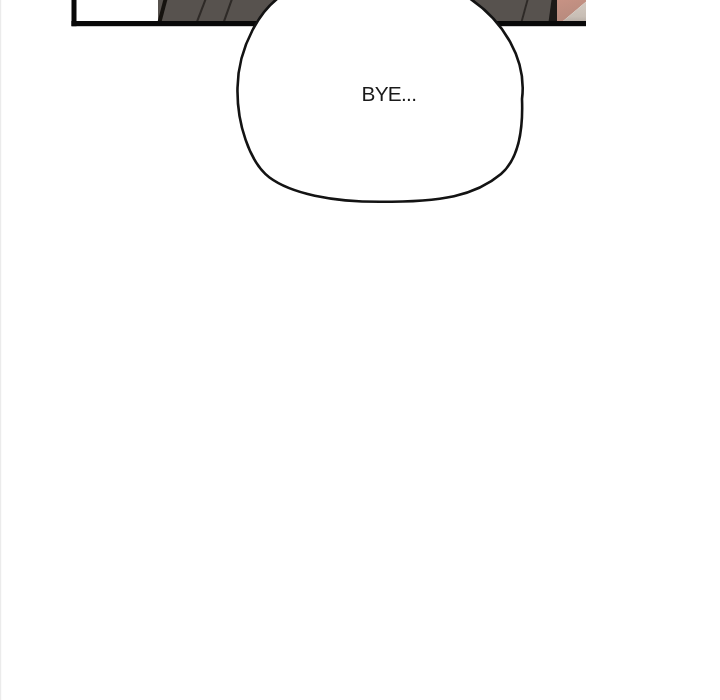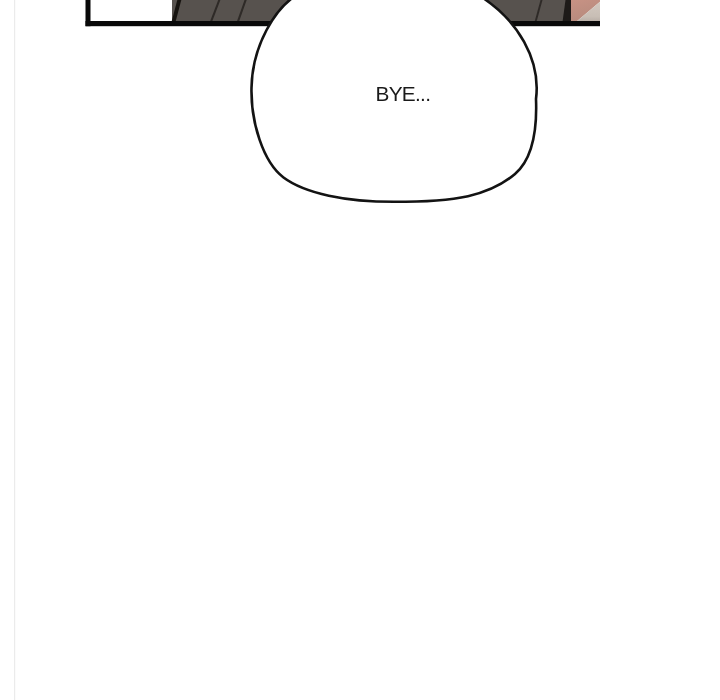--- a/index.html
+++ b/index.html
@@ -1,17 +1,17 @@
 <!DOCTYPE html>
 <html><head>
 <meta charset="utf-8">
 <style>
   html,body{margin:0;padding:0;background:#ffffff;}
   .page{position:relative;width:586px;height:700px;overflow:hidden;background:#ffffff;
-        font-family:"Liberation Sans", sans-serif;padding-left:14px;}
+        font-family:"Liberation Sans", sans-serif;}
 </style>
 </head>
 <body>
 <div class="page">
 <svg width="720" height="700" viewBox="0 0 720 700" xmlns="http://www.w3.org/2000/svg">
   <defs>
     <linearGradient id="beigeG" x1="0" y1="0" x2="0" y2="1">
       <stop offset="0" stop-color="#d5cbc2"></stop>
       <stop offset="0.75" stop-color="#c8beb5"></stop>
       <stop offset="1" stop-color="#b7ada5"></stop>

